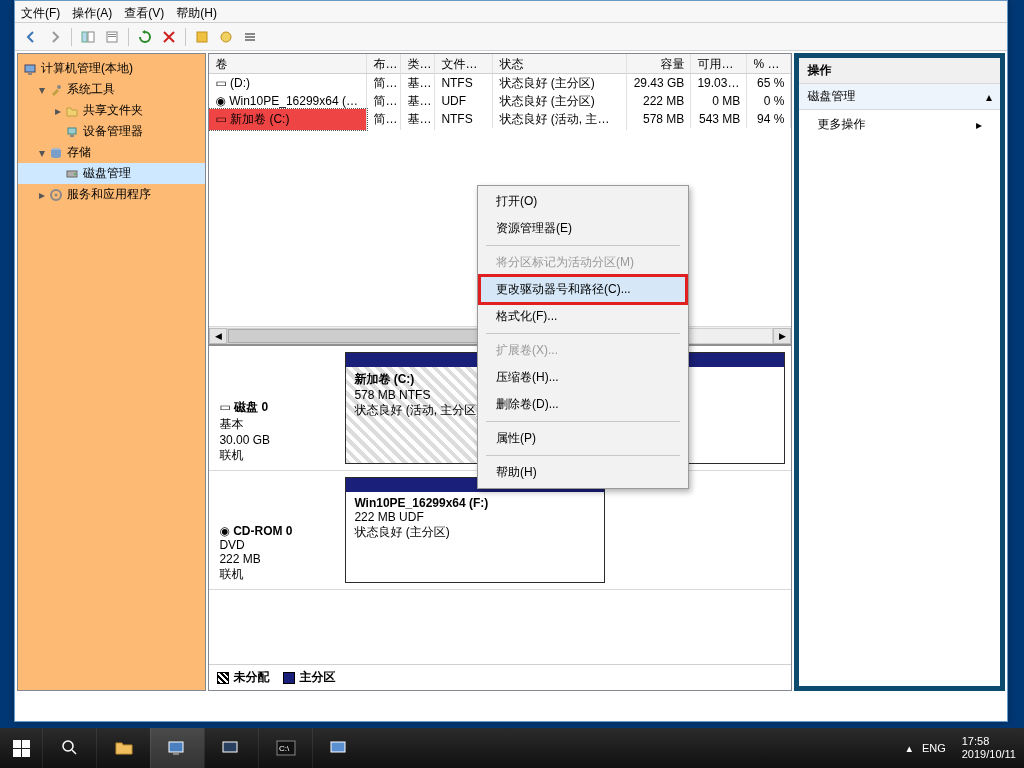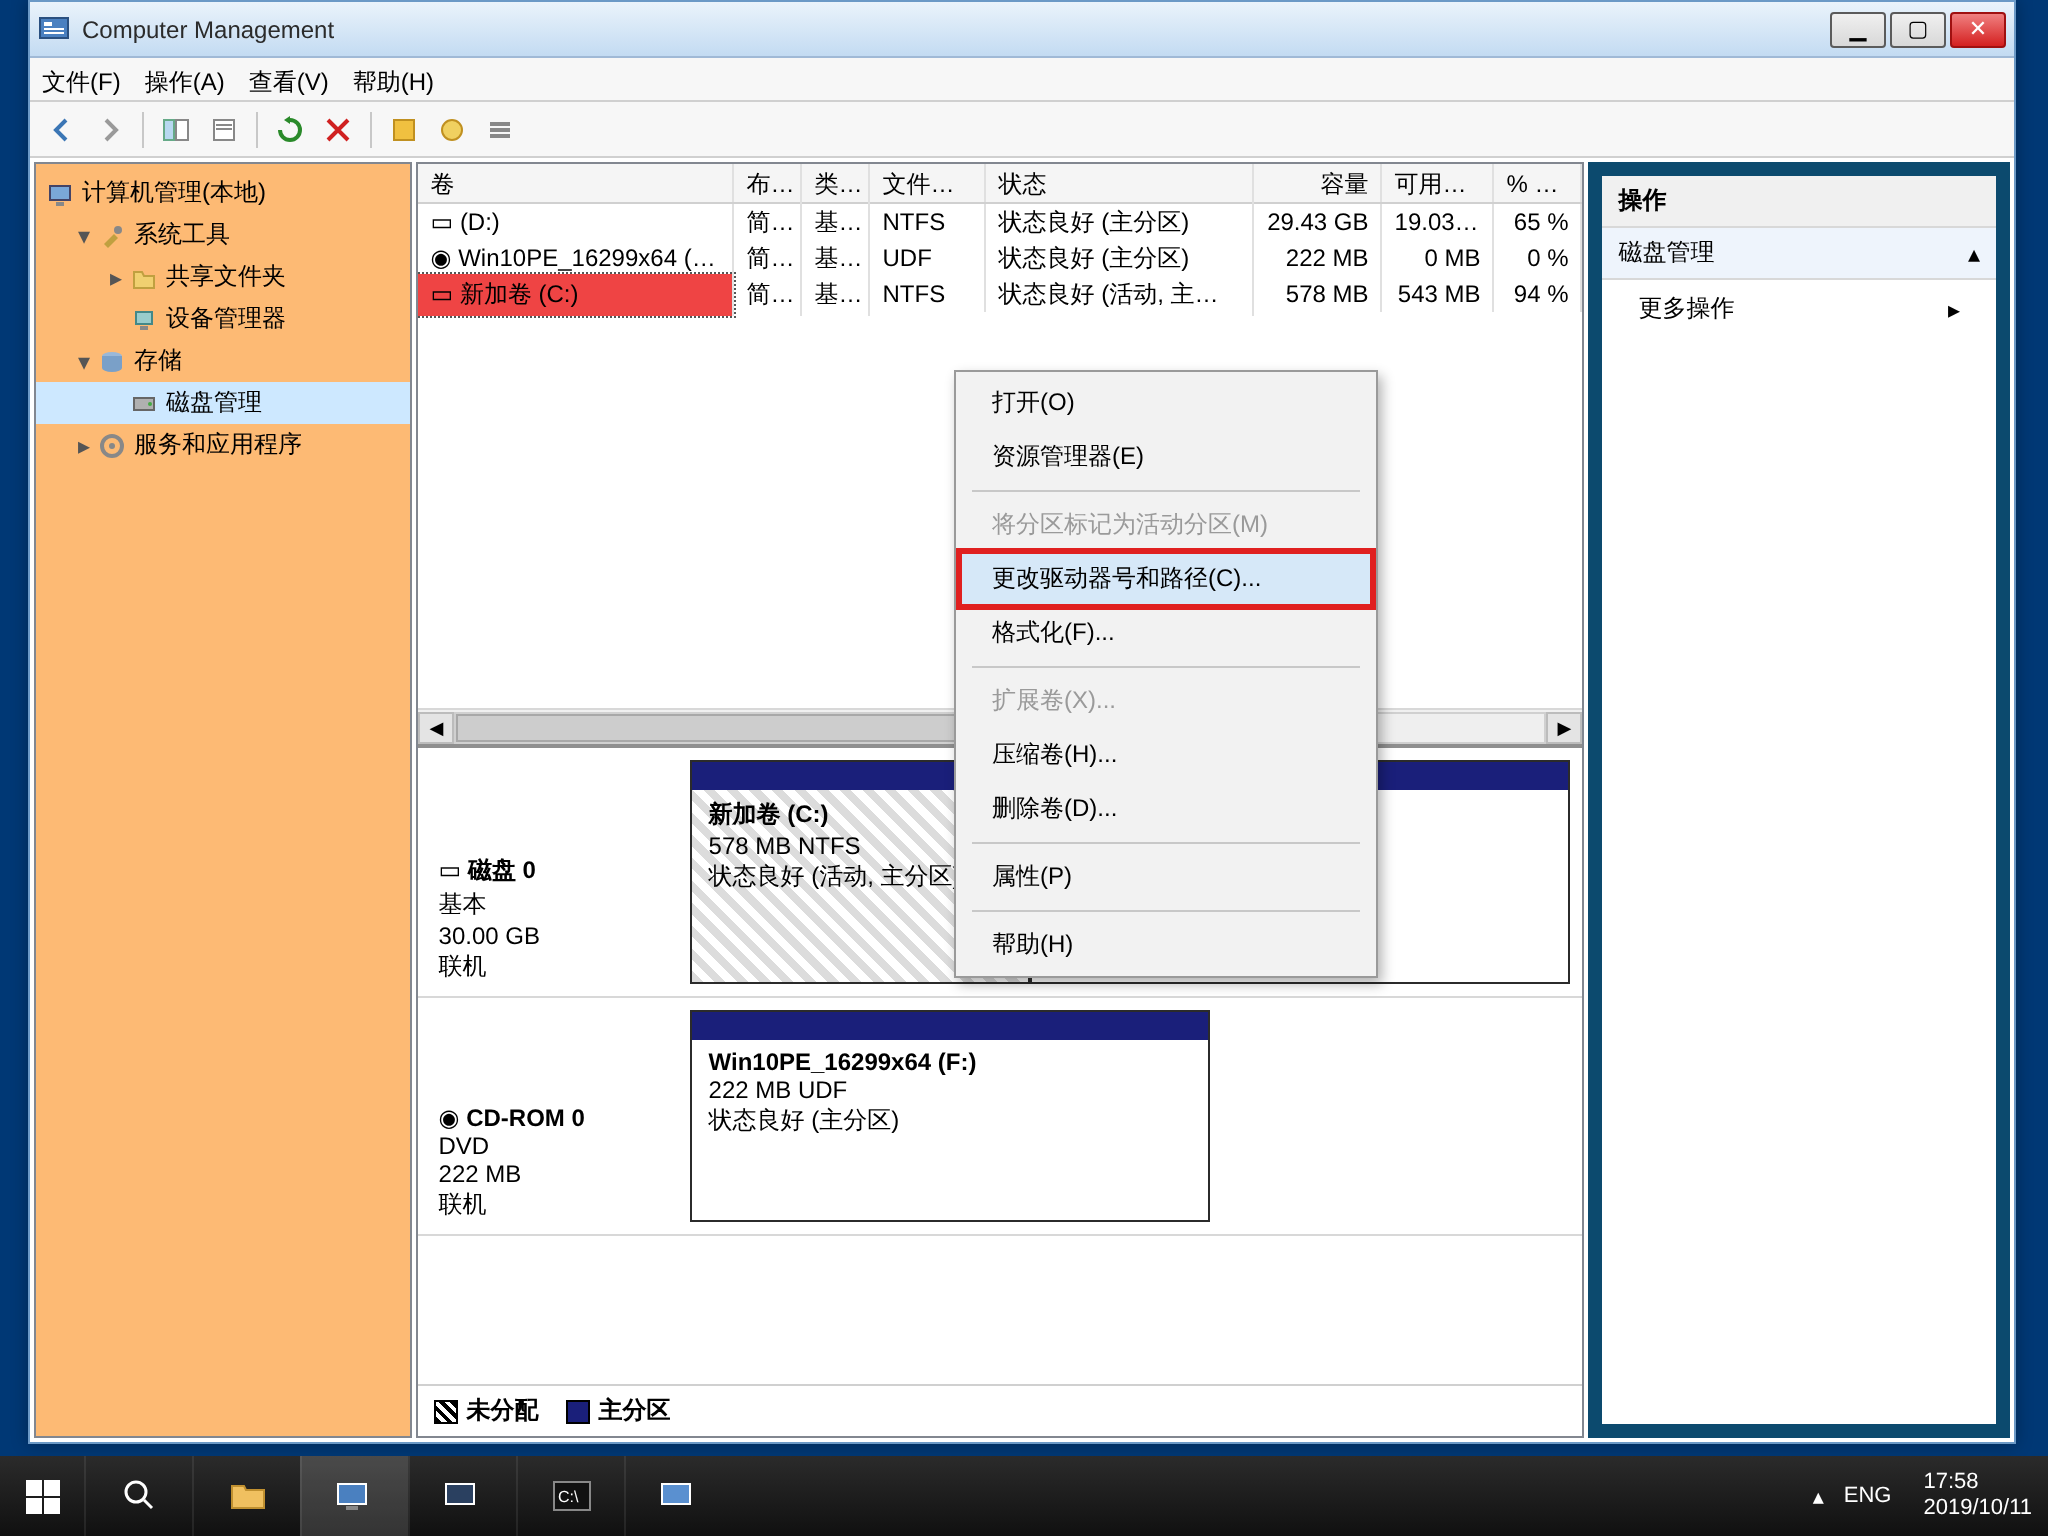--- a/index.html
+++ b/index.html
@@ -51,21 +51,21 @@
 .disk-parts { flex: 1; padding: 6px; display: flex; gap: 0; }
 .part { border: 1px solid #2b2b2b; padding: 4px 8px; min-height: 66px; }
 .part .phead { background: #1a1f7a; height: 14px; margin: -4px -8px 4px -8px; }
 .part .pname { font-weight: bold; }
 .part.hatch { background-image: repeating-linear-gradient(45deg,#dcdcdc 0 4px,#fff 4px 8px); }
 .legend { padding: 4px 8px; display:flex; gap: 14px; align-items:center; border-top:1px solid #d0d0d0;font-weight:bold; }
 .leg-box { width: 12px; height: 12px; display:inline-block; margin-right: 4px; vertical-align: middle; }
 .leg-box.unalloc { background: repeating-linear-gradient(45deg,#000 0 2px,#fff 2px 4px); border:1px solid #000; }
 .leg-box.primary { background: #1a1f7a; border:1px solid #000; }
 
-.actions-pane { width: 222px; border: 7px solid #0c4a6e; margin: 2px; background: #fff; }
+.actions-pane { width: 222px; border: 5px solid #0c4a6e; margin: 2px; background: #fff; }
 .actions-pane .hdr { background: #f0f0f0; padding: 4px 8px; font-weight: bold; border-bottom: 1px solid #d8d8d8; }
 .actions-pane .sec { padding: 4px 8px; background: #eef4fc; border-bottom: 1px solid #d8d8d8; display:flex; justify-content:space-between; align-items:center; }
 .actions-pane .item { padding: 6px 18px; cursor: pointer; display:flex; justify-content:space-between; align-items:center; }
 
 .context-menu { position: absolute; left: 477px; top: 185px; width: 212px; background: #f2f2f2; border: 1px solid #9a9a9a; box-shadow: 2px 3px 6px rgba(0,0,0,0.3); z-index: 50; padding: 2px; }
 .context-menu .mitem { padding: 5px 16px; cursor: pointer; white-space: nowrap; }
 .context-menu .mitem.disabled { color: #9a9a9a; cursor: default; }
 .context-menu .msep { height: 1px; background: #c8c8c8; margin: 3px 6px; }
 .context-menu .mitem.highlight { outline: 3px solid #e02020; outline-offset: -1px; background: #d6e8f8; }
 
@@ -78,36 +78,20 @@
 .taskbar .spacer { flex:1; }
 .taskbar .tray { display:flex; align-items:center; gap: 10px; padding: 0 8px; }
 .taskbar .clock { text-align: left; line-height: 1.2; padding: 0 8px; }
 
 svg { display:block; }
 </style>
 </head>
 <body>
 
 <div class="window">
-  <div class="titlebar">
-    <span class="app-icon">
-      <svg viewBox="0 0 16 16">
-          <rect x="1" y="2" width="14" height="10" fill="#4a80c0" stroke="#2a5080"></rect>
-          <rect x="3" y="4" width="4" height="2" fill="#fff"></rect>
-          <rect x="3" y="7" width="10" height="1" fill="#fff"></rect>
-          <rect x="3" y="9" width="10" height="1" fill="#fff"></rect>
-        </svg>
-    </span>
-    <span class="title">Computer Management</span>
-    <div class="win-controls">
-      <div class="win-btn min"></div>
-      <div class="win-btn max"></div>
-      <div class="win-btn close"></div>
-    </div>
-  </div>
 
   <div class="menubar">
     <span>文件(F)</span>
     <span>操作(A)</span>
     <span>查看(V)</span>
     <span>帮助(H)</span>
   </div>
 
   <div class="toolbar">
     <div class="tbtn">

